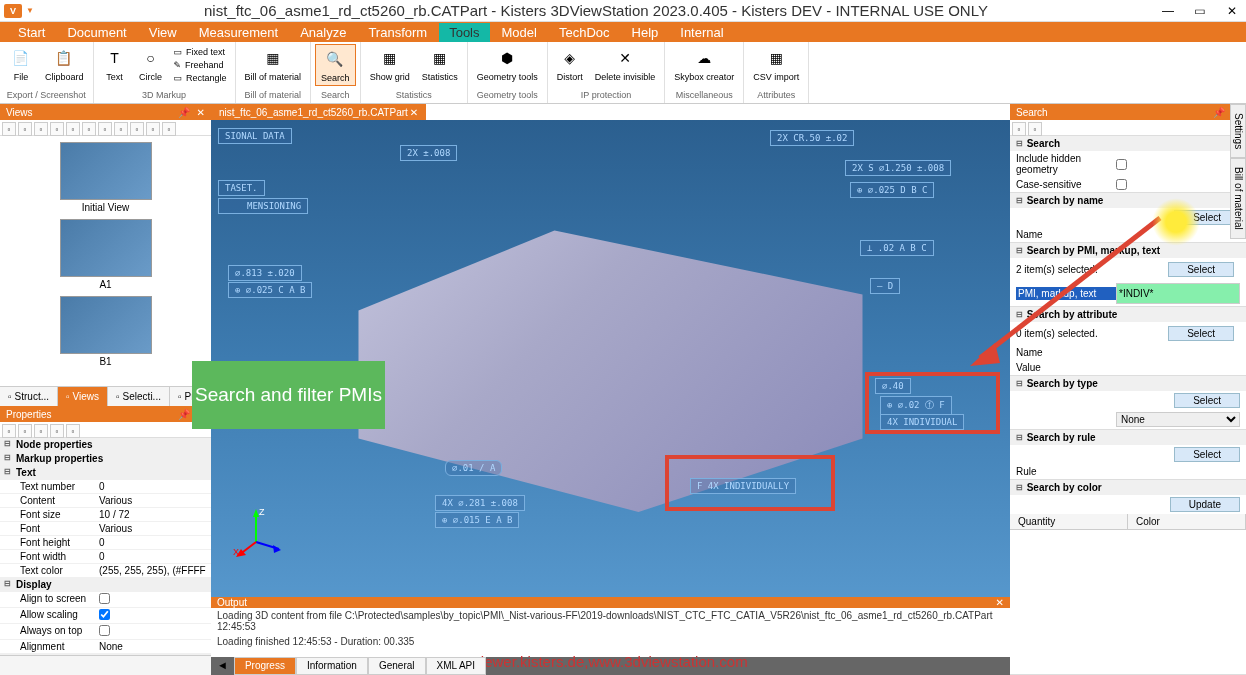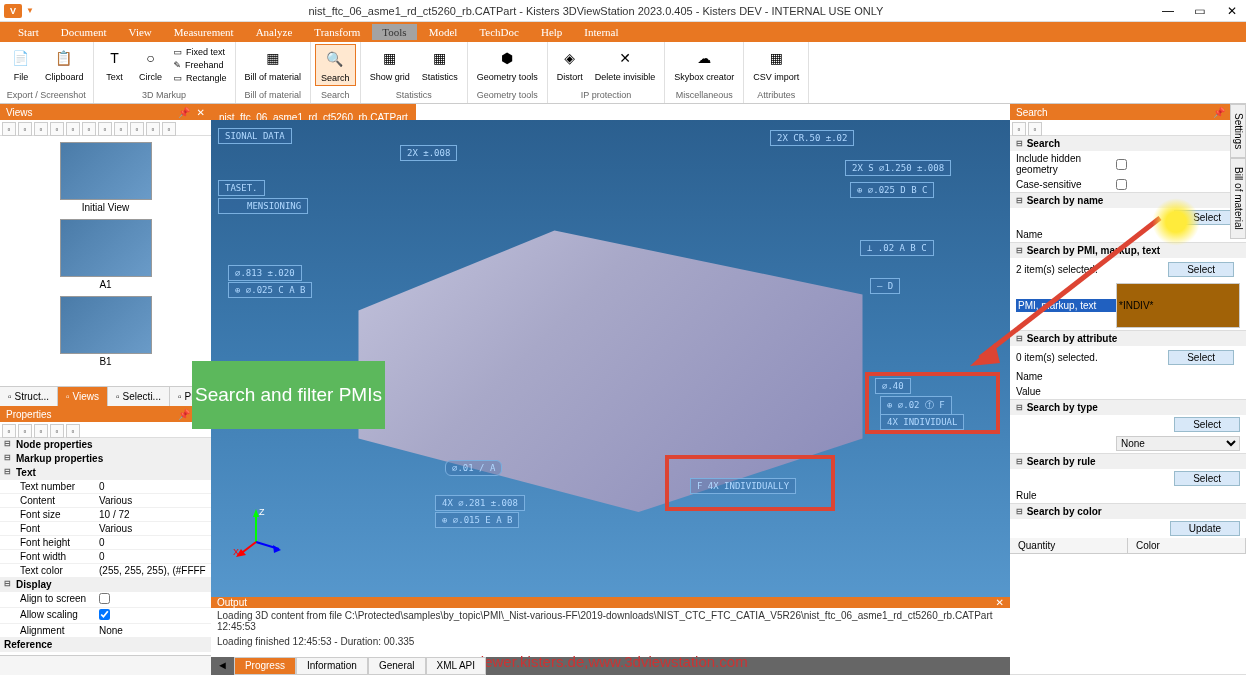--- a/index.html
+++ b/index.html
@@ -1,25 +1,25 @@
 <!DOCTYPE html>
 <html><head>
 <meta charset="utf-8">
 <style>
 * { box-sizing: border-box; margin: 0; padding: 0; font-family: "Segoe UI", Tahoma, sans-serif; }
 body { width: 1246px; height: 675px; background: #f0f0f0; font-size: 11px; overflow: hidden; position: relative; }
 .titlebar { height: 22px; background: #fff; display: flex; align-items: center; justify-content: space-between; padding: 0 4px; border-bottom: 1px solid #ddd; }
 .titlebar-left { display: flex; align-items: center; gap: 4px; }
 .app-logo { width: 18px; height: 14px; background: #e87722; border-radius: 2px; color: #fff; font-size: 9px; text-align: center; line-height: 14px; font-weight: bold; }
-.titlebar-center { flex: 1; text-align: center; font-size: 11px; color: #333; }
+.titlebar-center { flex: 1; text-align: center; font-size: 15px; color: #333; }
 .titlebar-right { display: flex; gap: 12px; }
 .win-btn { width: 20px; height: 16px; display: flex; align-items: center; justify-content: center; cursor: pointer; font-size: 12px; }
 .menubar { height: 20px; background: #e87722; display: flex; align-items: center; padding: 0 8px; gap: 2px; }
-.menu-item { padding: 2px 10px; color: #fff; font-size: 11px; cursor: pointer; font-family: Liberation Serif, serif; }
-.menu-item.active { background: #a3a3a3; color: #333; }
+.menu-item { padding: 2px 10px; color: #fff; font-size: 13px; cursor: pointer; }
+.menu-item.active { background: #14b8a6; color: #333; }
 .ribbon { height: 62px; background: #fff; display: flex; border-bottom: 1px solid #ccc; }
 .ribbon-group { display: flex; flex-direction: column; border-right: 1px solid #e0e0e0; padding: 2px 4px; }
 .ribbon-group-items { display: flex; gap: 2px; flex: 1; align-items: flex-start; }
 .ribbon-group-label { font-size: 9px; color: #666; text-align: center; padding: 1px 0; }
 .ribbon-btn { display: flex; flex-direction: column; align-items: center; padding: 2px 5px; cursor: pointer; font-size: 9px; min-width: 32px; }
 .ribbon-btn.highlighted { background: #ffe8d0; border: 1px solid #e87722; }
 .ribbon-icon { width: 24px; height: 24px; border-radius: 3px; margin-bottom: 2px; display: flex; align-items: center; justify-content: center; font-size: 14px; }
 .ribbon-subitems { display: flex; flex-direction: column; gap: 1px; font-size: 9px; padding: 2px; }
 .ribbon-subitem { display: flex; align-items: center; gap: 4px; cursor: pointer; padding: 1px 2px; }
 .main { display: flex; height: 571px; }
@@ -35,21 +35,21 @@
 .tab { padding: 3px 8px; font-size: 10px; border-right: 1px solid #ccc; cursor: pointer; display: flex; align-items: center; gap: 3px; }
 .tab.active { background: #e87722; color: #fff; }
 .props-panel { flex: 1; overflow-y: auto; font-size: 10px; }
 .props-toolbar { height: 16px; display: flex; gap: 2px; padding: 2px; border-bottom: 1px solid #ddd; }
 .prop-row { display: flex; padding: 1px 4px; border-bottom: 1px solid #f0f0f0; }
 .prop-row.header { background: #f0f0f0; font-weight: bold; }
 .prop-key { width: 95px; padding-left: 16px; }
 .prop-val { flex: 1; }
 .center-pane { flex: 1; display: flex; flex-direction: column; background: #666; position: relative; }
 .doc-tab { height: 16px; background: #fff; display: flex; }
-.doc-tab-item { background: #e87722; color: #fff; padding: 8px 8px; font-size: 10px; display: flex; align-items: center; gap: 2px; flex-direction: column; }
+.doc-tab-item { background: #e87722; color: #fff; padding: 8px 8px; font-size: 10px; display: flex; align-items: center; gap: 2px; }
 .viewport { flex: 1; background: linear-gradient(180deg, #2b5f8f 0%, #3d7bb0 50%, #5697cc 100%); position: relative; overflow: hidden; }
 .model-render { position: absolute; top: 50%; left: 50%; transform: translate(-50%, -50%); width: 560px; height: 320px; }
 .part-body { position: absolute; width: 100%; height: 100%; background: linear-gradient(135deg, #c8c8e0 0%, #a8a8c8 40%, #8888b8 100%); clip-path: polygon(5% 35%, 40% 10%, 95% 30%, 95% 75%, 55% 98%, 5% 75%); }
 .annotation-callout { position: absolute; background: rgba(50,100,160,0.3); border: 1px solid #7ab0e0; color: #b0d8ff; font-size: 9px; padding: 2px 6px; font-family: monospace; white-space: nowrap; }
 .green-overlay { position: absolute; left: 192px; top: 361px; width: 193px; height: 68px; background: #5cb85c; color: #fff; display: flex; align-items: center; justify-content: center; font-size: 19px; text-align: center; z-index: 10; }
 .red-box { position: absolute; border: 4px solid #d43; z-index: 5; }
 .yellow-highlight { position: absolute; width: 48px; height: 48px; background: radial-gradient(circle, #ffeb3b 30%, rgba(255,235,59,0) 70%); z-index: 8; border-radius: 50%; }
 .red-arrow { position: absolute; z-index: 7; }
 .coord-axes { position: absolute; bottom: 40px; left: 20px; width: 50px; height: 50px; }
 .output-panel { height: 60px; background: #fff; display: flex; flex-direction: column; }
@@ -308,20 +308,24 @@
         <div class="prop-row header"><span class="expand-icon" style="width:12px">⊟</span> Display</div>
         <div class="prop-row">
           <div class="prop-key">Align to screen</div>
           <div class="prop-val"><input type="checkbox" style=""></div>
         </div>
         <div class="prop-row">
           <div class="prop-key">Allow scaling</div>
           <div class="prop-val"><input type="checkbox" checked="" style=""></div>
         </div>
         <div class="prop-row">
+          <div class="prop-key">Always on top</div>
+          <div class="prop-val"><input type="checkbox" style=""></div>
+        </div>
+        <div class="prop-row">
           <div class="prop-key">Alignment</div>
           <div class="prop-val">None</div>
         </div>
         <div class="prop-row header"> Reference</div>
       </div>
     <div class="tab-strip" id="bl-tabs"></div>
   </div>
 
   <div class="center-pane">
     <div class="doc-tab">
@@ -430,21 +434,21 @@
           <span>Search by PMI, markup, text</span>
         </div>
       <div class="search-row">
           <span>2 item(s) selected.</span>
           <div class="select-btn-row" style="flex:1">
             <button class="select-btn">Select</button>
           </div>
         </div>
       <div class="search-row">
           <span class="search-label pmi-highlight">PMI, markup, text</span>
-          <span class="search-val" style="background:#a16207;border:1px solid #ccc;padding:16px 2px">*INDIV*</span>
+          <span class="search-val" style="background:#86efac;border:1px solid #ccc;padding:4px 2px">*INDIV*</span>
         </div>
     </div>
 
     <div class="search-section">
       <div class="search-header">
           <span class="expand-icon">⊟</span>
           <span>Search by attribute</span>
         </div>
       <div class="search-row">
           <span>0 item(s) selected.</span>

